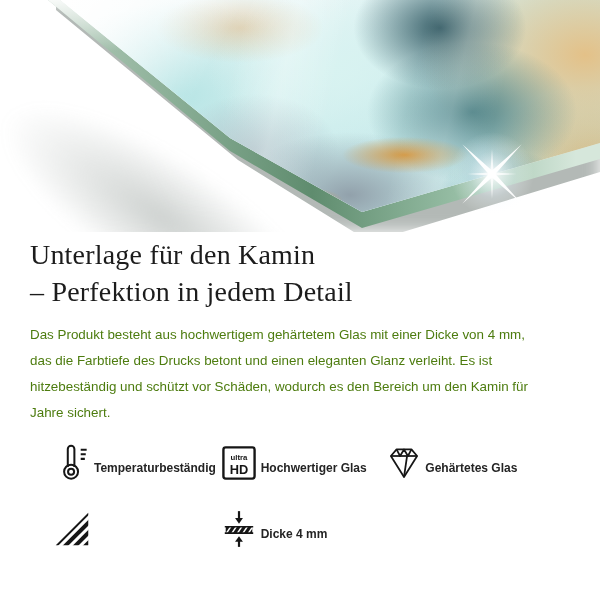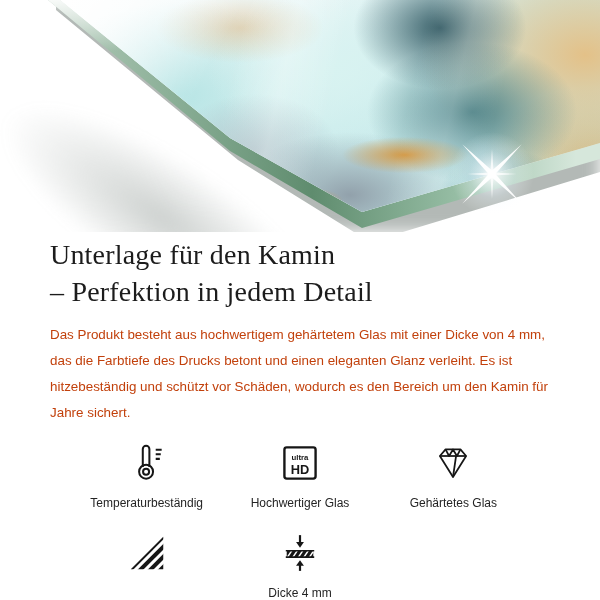--- a/index.html
+++ b/index.html
@@ -58,55 +58,56 @@
   }
   .sheen {
     position:absolute; inset:0;
     background:linear-gradient(103deg,
       rgba(255,255,255,0) 38%, rgba(255,255,255,0.30) 46%, rgba(255,255,255,0) 54%,
       rgba(255,255,255,0) 66%, rgba(255,255,255,0.16) 73%, rgba(255,255,255,0) 80%);
   }
   .sparkle { position:absolute; left:447px; top:129px; width:90px; height:90px; }
 
   
-  .content { padding:0 50px; }
+  .content { padding:0 30px; }
   h1 {
     margin-top:4px;
     font-family:"Liberation Serif", "DejaVu Serif", serif;
     font-weight:400;
     font-size:28px;
     line-height:37px;
     color:#1c1c1c;
     letter-spacing:0.2px;
   }
   h1 span { display:block; }
   .desc {
     margin-top:12px;
     width:510px;
     font-size:13.4px;
     line-height:26px;
-    color:#c2410c;
+    color:#4d7c0f;
   }
 
   
   .features {
     margin-top:14px;
     padding:0 20px;
     display:grid;
     grid-template-columns:repeat(3, 1fr);
     row-gap:20px;
   }
-  .feature { display:flex; flex-direction:column; align-items:center; }
+  .feature { display:flex; flex-direction:row; align-items:center; }
   .f-icon { height:46px; display:flex; align-items:center; justify-content:center; }
   .f-label {
     margin-top:10px;
     font-size:12px;
     color:#242424;
     text-align:right;
     white-space:nowrap;
+    font-weight:bold;
   }
   .icon-stroke { fill:none; stroke:#161616; stroke-width:2.2; }
   .uhd-small { font-family:"Liberation Sans",sans-serif; font-size:8.5px; font-weight:700; fill:#161616; }
   .uhd-big   { font-family:"Liberation Sans",sans-serif; font-size:14px;  font-weight:700; fill:#161616; }
 </style>
 </head>
 <body>
 
 <div class="page">
 

